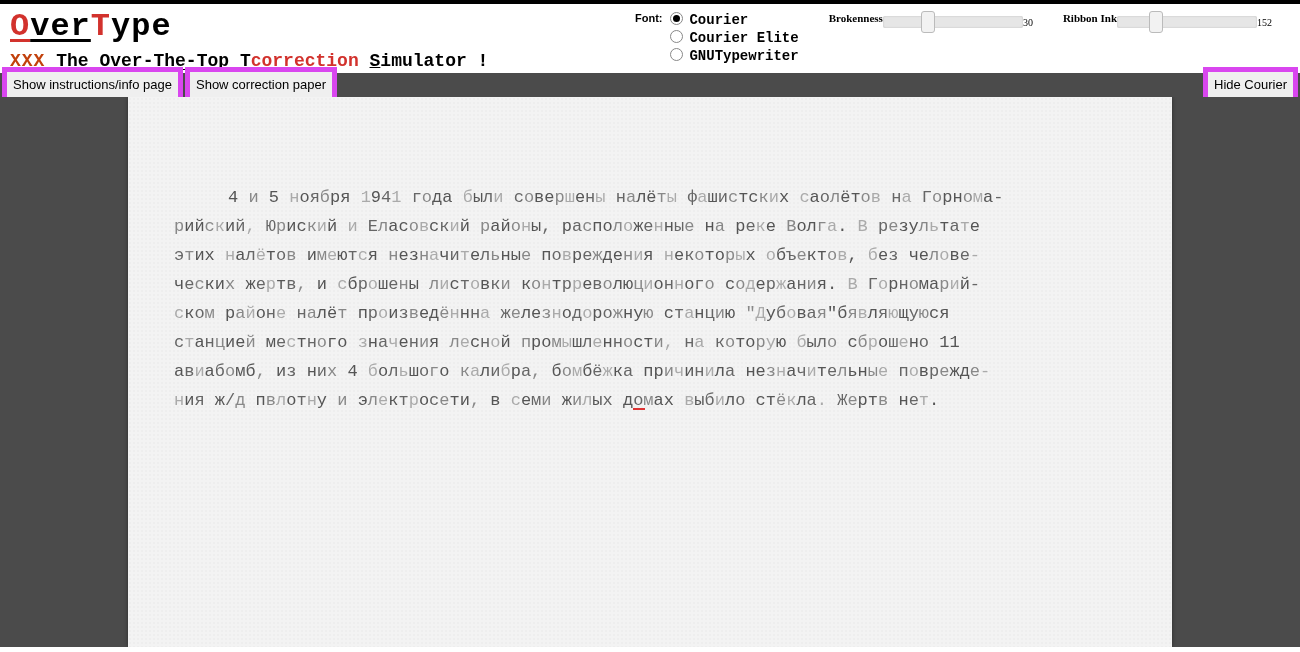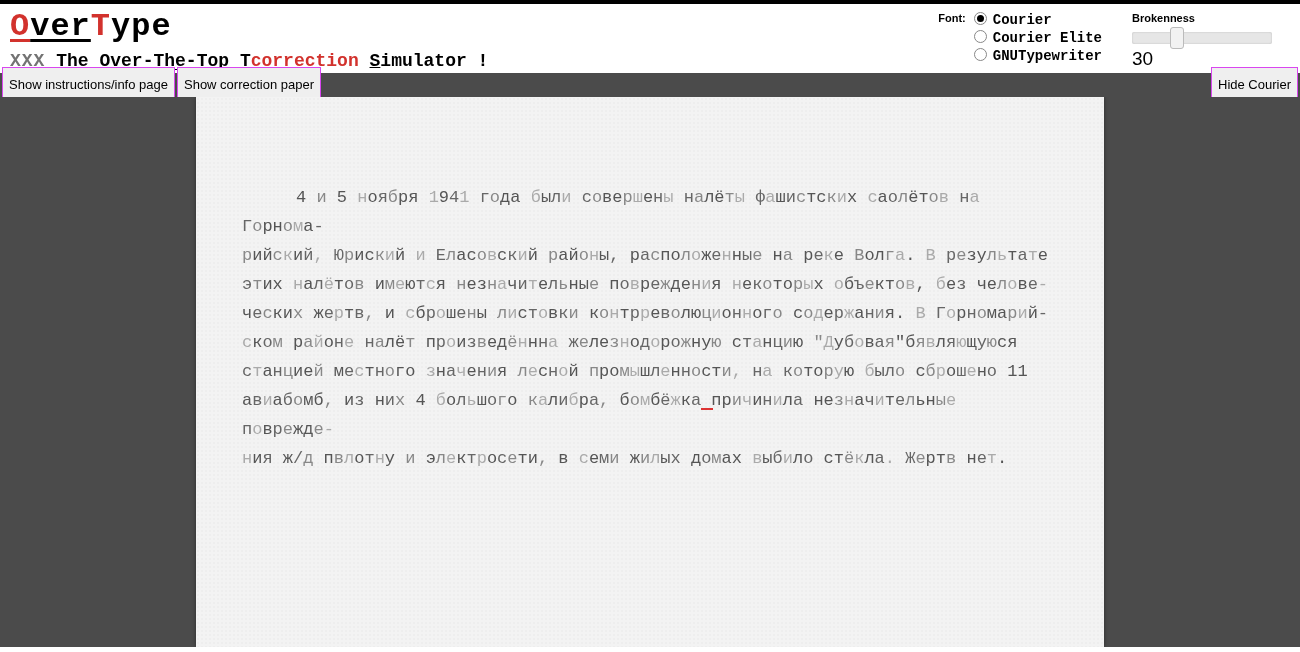--- a/index.html
+++ b/index.html
@@ -30,33 +30,33 @@
   .tagline {
     font-family: "Courier New", monospace;
     font-weight:bold;
     font-size:18px;
     margin-top:6px;
     color:#000;
   }
   .tagline .strike {
     text-decoration:none;
     position:relative;
-    color:#737373;
+    color:#c2410c;
     letter-spacing:1px;
   }
   .tagline .ott { text-decoration:underline; text-underline-offset:3px;text-align:center; }
   .tagline .red { color:#d2322d; }
 
   .controls {
     display:flex;
     gap:30px;
     align-items:flex-start;
     padding-top:4px;
   }
-  .ctrl-block { display:flex; flex-direction:column; align-items:flex-start; }
+  .ctrl-block { display:flex; flex-direction:row; align-items:flex-end;font-family:Liberation Serif, serif; }
   .ctrl-label { font-weight:bold; font-size:11px; margin-bottom:4px; }
   .radio-list { display:flex; flex-direction:column; gap:2px; align-items:flex-start; }
   .radio-row {
     font-family:"Courier New", monospace;
     font-weight:bold;
     font-size:14px;
     display:flex; gap:6px;
     cursor:pointer;
   }
   .radio {
@@ -79,59 +79,59 @@
     width:14px; height:22px;
     background:#f2f2f2;
     border:1px solid #bbb;
     border-radius:3px;
     position:absolute;
     top:-5px;
     cursor:pointer;
   }
   .slider-val {
     margin-top:4px;
-    font-size:19px;
+    font-size:10px;
   }
   .font-col { display:flex; flex-direction:row; gap:8px; }
   .font-col .ctrl-label { align-self:flex-start; }
 
   
   .toolbar {
     background:#4b4b4b;
     height:24px;
     width:100%;
     display:flex;
     align-items:center;
     justify-content:space-between;
     padding:0 2px;
   }
   .toolbar-left { display:flex; gap:2px; }
   .tbtn {
     background:#efefef;
-    border:1px solid #d946ef;
+    border:5px solid #d946ef;
     font-size:13px;
     font-family:Arial, sans-serif;
     padding:1px 6px;
     height:37px;
     line-height:16px;
     cursor:pointer;
   }
 
   
   .workspace {
     background:#4b4b4b;
     width:100%;
     height:calc(652px - 4px - 74px - 24px);
     display:flex;
     justify-content:center;
     overflow:hidden;
     position:relative;
   }
   .paper {
-    width:908px;
+    width:1044px;
     margin-top:0;
     background:#f3f3f3;
     box-shadow:0 0 4px rgba(0,0,0,0.4);
     padding:86px 46px 40px 46px;
     height:100%;
     background-image:
       radial-gradient(rgba(0,0,0,0.02) 1px, transparent 1px);
     background-size:4px 4px;
     position:relative;
   }
@@ -193,20 +193,27 @@
     </div>
 
     <div class="ctrl-block">
       <div class="ctrl-label">Brokenness</div>
       <div class="slider">
         <div class="slider-thumb" id="broken-thumb" style="left: 37.8px;"></div>
       </div>
       <div class="slider-val">30</div>
     </div>
 
+    <div class="ctrl-block">
+      <div class="ctrl-label">Ribbon Ink</div>
+      <div class="slider">
+        <div class="slider-thumb" id="ribbon-thumb" style="left: 31.92px;"></div>
+      </div>
+      <div class="slider-val">152</div>
+    </div>
   </div>
 </div>
 
 <div class="toolbar">
   <div class="toolbar-left">
     <button class="tbtn">Show instructions/info page</button>
     <button class="tbtn">Show correction paper</button>
   </div>
   <button class="tbtn">Hide Courier</button>
 </div>

